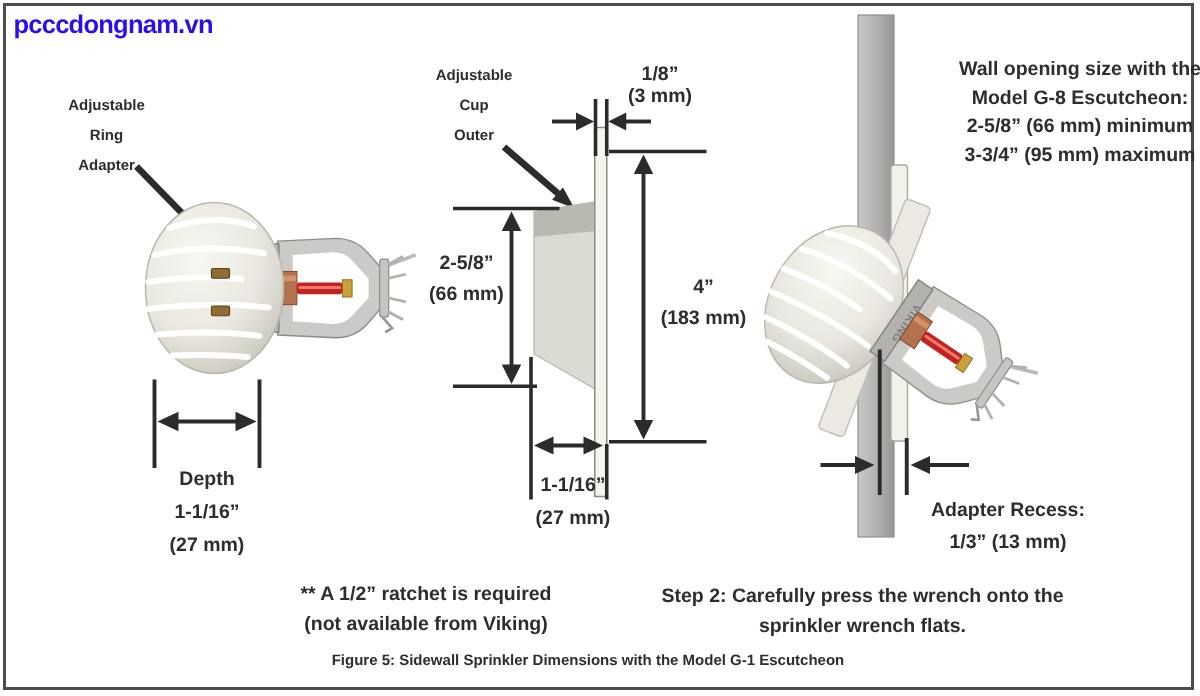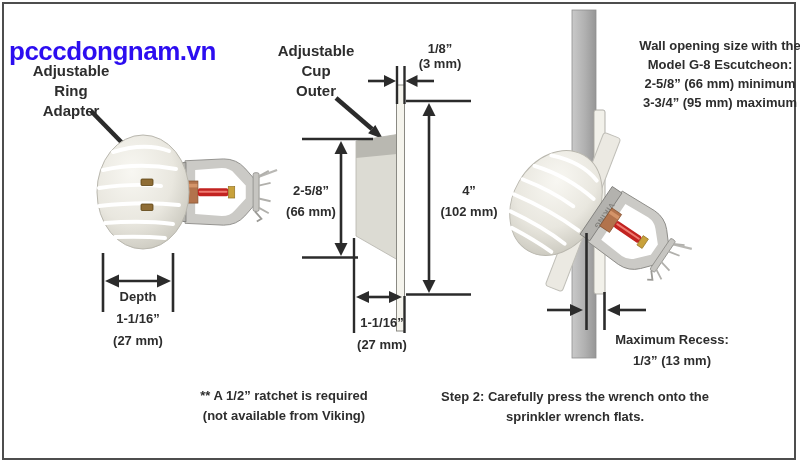--- a/index.html
+++ b/index.html
@@ -1,24 +1,24 @@
 <!DOCTYPE html>
 <html><head>
 <meta charset="utf-8">
 <style>
   html,body{margin:0;padding:0;background:#ffffff;}
   .canvas{position:relative;width:800px;height:464px;background:#ffffff;overflow:hidden;
           font-family:"Liberation Sans", sans-serif;}
   .frame{position:absolute;left:2px;top:2px;right:4px;bottom:4px;border:2px solid #4d4d4d;}
   .txt{position:absolute;font-weight:bold;color:#2d2d2d;text-align:center;white-space:nowrap;}
   .txt span{display:block;}
-  .watermark{position:absolute;left:9px;top:7px;font-weight:bold;font-size:26px;
-             letter-spacing:-0.5px;color:#2c0df0;margin-top:29px;}
+  .watermark{position:absolute;left:9px;top:7px;font-weight:bold;font-size:17px;
+             letter-spacing:-0.5px;color:#2c0df0;}
   .f13{font-size:13px;}
-  .f135{font-size:15px;}
+  .f135{font-size:10px;}
   svg{position:absolute;left:0;top:0;}
 </style>
 </head>
 <body>
 
 <div class="canvas">
   <div class="frame"></div>
 
   <svg width="800" height="464" viewBox="0 0 800 464">
     <defs>
@@ -161,56 +161,57 @@
     <span>Adjustable</span>
     <span>Cup</span>
     <span>Outer</span>
   </div>
 
   <div class="txt f13" style="left:406px;top:41px;width:68px;line-height:15px;">
     <span>1/8”</span>
     <span>(3 mm)</span>
   </div>
 
-  <div class="txt f13" style="left:276px;top:180px;width:70px;line-height:21px;">
+  <div class="txt f13" style="left:276px;top:164px;width:70px;line-height:21px;">
     <span>2-5/8”</span>
     <span>(66 mm)</span>
   </div>
 
   <div class="txt f13" style="left:434px;top:180px;width:70px;line-height:21px;">
     <span>4”</span>
-    <span>(102 mm)</span>
+    <span>(183 mm)</span>
   </div>
 
   <div class="txt f13" style="left:345px;top:312px;width:74px;line-height:22px;">
     <span>1-1/16”</span>
     <span>(27 mm)</span>
   </div>
 
-  <div class="txt f13" style="left:78px;top:286px;width:120px;line-height:22px;text-align:center;">
+  <div class="txt f13" style="left:78px;top:308px;width:120px;line-height:22px;text-align:center;">
     <span>Depth</span>
     <span>1-1/16”</span>
     <span>(27 mm)</span>
   </div>
 
   <div class="txt f13" style="left:622px;top:36px;width:196px;line-height:19px;">
     <span>Wall opening size with the</span>
     <span>Model G-8 Escutcheon:</span>
     <span>2-5/8” (66 mm) minimum</span>
     <span>3-3/4” (95 mm) maximum</span>
   </div>
 
   <div class="txt f13" style="left:598px;top:329px;width:148px;line-height:21px;">
-    <span>Maximum Recess:</span>
+    <span>Adapter Recess:</span>
     <span>1/3” (13 mm)</span>
   </div>
 
   <div class="txt f13" style="left:168px;top:386px;width:232px;line-height:19.5px;text-align:center;">
     <span>** A 1/2” ratchet is required</span>
     <span>(not available from Viking)</span>
   </div>
 
   <div class="txt f13" style="left:408px;top:387px;width:334px;line-height:19.5px;">
     <span>Step 2: Carefully press the wrench onto the</span>
     <span>sprinkler wrench flats.</span>
   </div>
 
+  <div class="txt f135" style="left:84px;top:435px;width:616px;">Figure 5: Sidewall Sprinkler Dimensions with the Model G-1 Escutcheon</div>
 </div>
 
 </body></html>

